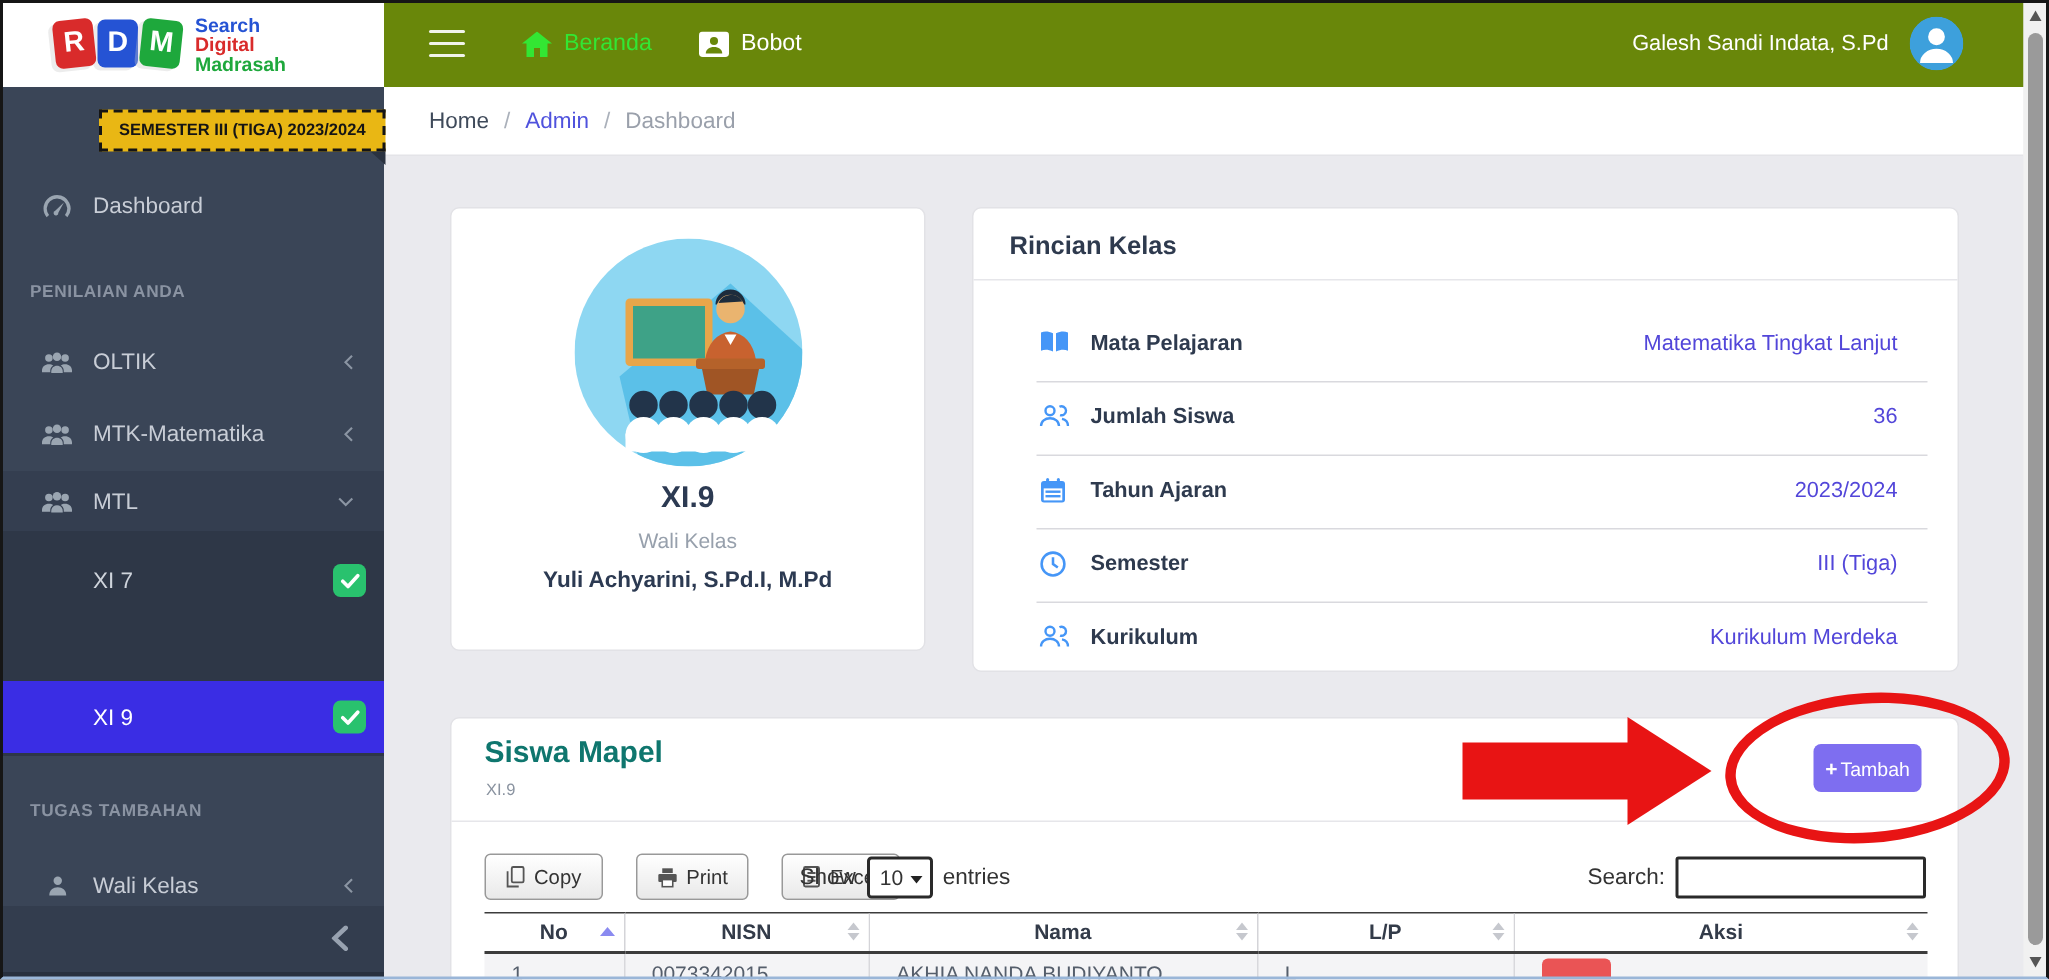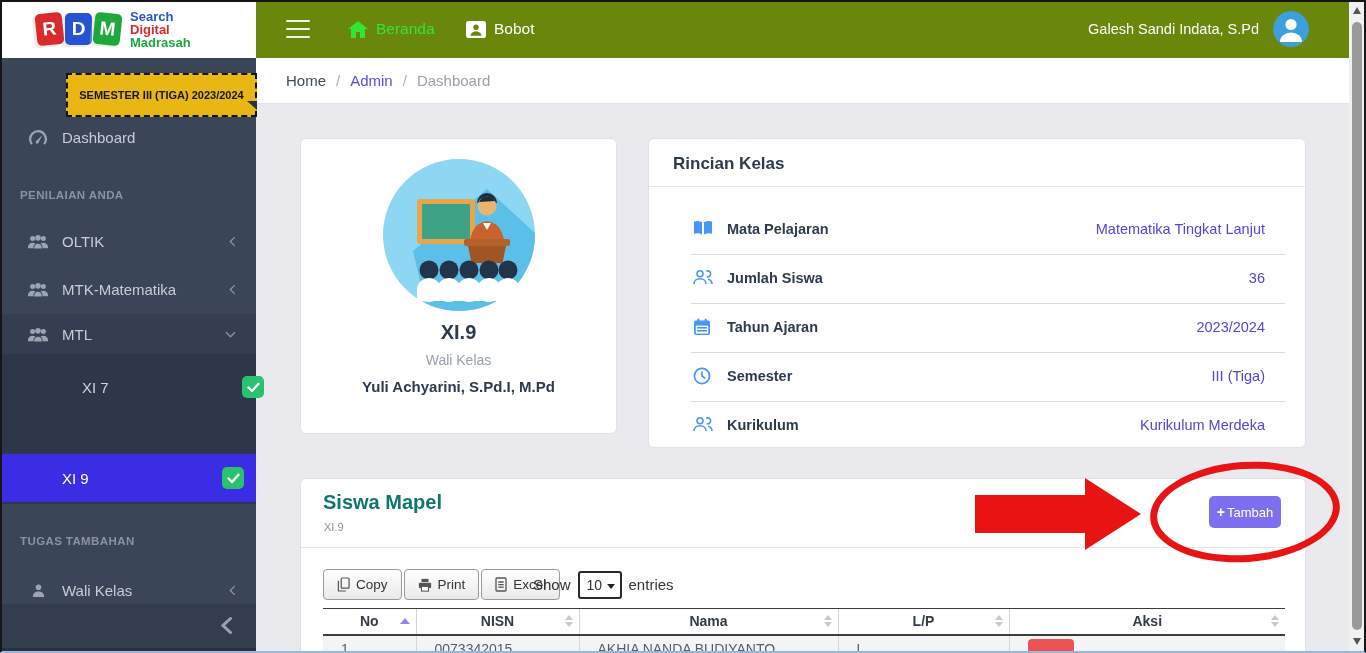--- a/index.html
+++ b/index.html
@@ -23,35 +23,35 @@
   .hamburger { position:absolute; left:30px; top:20px; width:24px; height:18px; display:flex; flex-direction:column; justify-content:space-between; cursor:pointer; }
   .hamburger i { display:block; height:2.4px; background:#f2f4ea; border-radius:1px; }
   .nav-item { position:absolute; top:0; height:58px; display:flex; align-items:center; gap:8px; color:#fff; font-size:15.5px; cursor:pointer; }
   .nav-item.active { color:#33e633; }
   .nav-beranda { left:92px; } .nav-bobot { left:210px; } .nav-penilaian { left:326px; }
   .nav-user { position:absolute; right:90px; top:0; height:58px; display:flex; align-items:center; color:#fff; font-size:14.5px; }
   .avatar { position:absolute; right:40px; top:11px; width:36px; height:36px; border-radius:50%; overflow:hidden; cursor:pointer; }
 
   
   .sidebar { position:absolute; left:0; top:58px; width:256px; height:595px; background:#3a4557; color:#c8cdd6; z-index:5; }
-  .badge { position:absolute; left:66px; top:15px; width:191px; height:44px; background:#e9b714; border:2px dashed #151515; color:#151515; font-weight:bold; font-size:11px; display:flex; align-items:center; justify-content:center; }
+  .badge { position:absolute; left:66px; top:15px; width:191px; height:28px; background:#e9b714; border:2px dashed #151515; color:#151515; font-weight:bold; font-size:11px; display:flex; align-items:center; justify-content:center; }
   .badge-fold { position:absolute; left:247px; top:43px; width:0; height:0; border-left:10px solid transparent; border-top:9px solid #2a3240; }
   .side-row { position:absolute; left:0; width:256px; height:40px; display:flex; align-items:center; cursor:pointer; font-size:15px; }
   .side-row .ico { position:absolute; left:26px; width:24px; display:flex; justify-content:center; color:#9aa5b1; }
   .side-row .lbl { position:absolute; left:62px; }
   .side-row .chev { position:absolute; right:20px; color:#8a94a2; display:flex; }
   .row-dashboard { top:59px; }
   .sec-header { position:absolute; left:20px; font-size:11.5px; font-weight:bold; letter-spacing:.4px; color:#8a93a2; }
   .sec-penilaian { top:131px; } .sec-tugas { top:477px; }
   .row-oltik { top:163px; } .row-mtk { top:211px; }
   .row-mtl { top:256px; background:#343e50; }
   .submenu { position:absolute; left:0; top:296px; width:256px; height:150px; background:#2e3747; }
   .sub-row { position:absolute; left:0; width:256px; height:44px; display:flex; align-items:center; cursor:pointer; font-size:15px; color:#cfd4dc; }
   .sub-row .lbl { position:absolute; left:62px; }
-  .sub-xi7 { top:11px;margin-left:20px; } .sub-xi8 { top:57px; }
+  .sub-xi7 { top:11px; } .sub-xi8 { top:57px; }
   .sub-xi9 { top:100px; height:48px; background:#3a2de4; color:#fff; }
   .check-badge { position:absolute; left:222px; width:22px; height:22px; border-radius:5px; background:#29c26e; display:flex; align-items:center; justify-content:center; }
   .row-wali { top:512px; }
   .side-footer { position:absolute; left:0; top:546px; width:256px; height:44px; background:#333d4e; cursor:pointer; }
   .side-footer .chev { position:absolute; right:24px; top:13px; color:#98a2b0; }
   .side-bottom { position:absolute; left:0; top:590px; width:256px; height:5px; background:#28303e; }
 
   
   .breadbar { position:absolute; left:256px; top:58px; width:1093px; height:46px; background:#fff; border-bottom:1px solid #e4e4e8; z-index:4; display:flex; align-items:center; padding-left:30px; gap:10px; font-size:15px; }
   .bc-home { color:#3f4a5a; cursor:pointer; }
@@ -78,21 +78,21 @@
   .r-lbl { position:absolute; left:78px; top:16px; font-size:14.5px; font-weight:bold; color:#2e3a4e; }
   .r-val { position:absolute; right:40px; top:16px; font-size:14.5px; color:#5246d9; cursor:pointer; }
 
   .siswa-card { left:44px; top:374px; width:1006px; height:290px; }
   .siswa-title { position:absolute; left:22px; top:12px; font-size:20px; font-weight:bold; color:#0f766e; }
   .siswa-sub { position:absolute; left:23px; top:42px; font-size:11px; color:#8a93a0; }
   .siswa-head-divider { position:absolute; left:0; top:68px; width:100%; border-top:1px solid #e6e6ea; }
   .btn-tambah { position:absolute; right:24px; top:17px; width:72px; height:32px; background:#7e6ef0; border:none; border-radius:5px; color:#fff; font-size:13px; font-family:inherit; cursor:pointer; display:flex; align-items:center; justify-content:center; gap:2px; }
   .btn-tambah .plus { font-weight:bold; font-size:14px; }
 
-  .dt-buttons { position:absolute; left:22px; top:90px; display:flex; gap:2px; }
+  .dt-buttons { position:absolute; left:22px; top:90px; display:flex; gap:22px; }
   .dt-btn { height:31px; padding:0 13px; background:linear-gradient(#ffffff,#e9e9e9); border:1px solid #999; border-radius:4px; font-size:13.5px; font-family:inherit; color:#333; display:flex; align-items:center; gap:6px; cursor:pointer; }
   .show-group { position:absolute; left:232px; top:90px; display:flex; align-items:center; gap:7px; font-size:15px; color:#333; height:31px; }
   .page-select { width:44px; height:28px; border:2px solid #2a2a2a; border-radius:3px; display:flex; align-items:center; padding-left:7px; gap:6px; font-size:14px; background:#fff; cursor:pointer; position:relative; }
   .page-select .caret { position:absolute; right:5px; top:11px; width:0; height:0; border-left:4px solid transparent; border-right:4px solid transparent; border-top:5px solid #222; }
   .search-group { position:absolute; right:21px; top:90px; display:flex; align-items:center; gap:7px; height:31px; }
   .search-label { font-size:15px; color:#333; }
   .search-input { width:167px; height:28px; border:2px solid #2a2a2a; border-radius:2px; font-size:14px; padding:0 6px; font-family:inherit; }
 
   table.dt { position:absolute; left:22px; top:129px; width:962px; border-collapse:collapse; table-layout:fixed; }
   table.dt th { height:26px; font-size:14px; font-weight:bold; color:#333b49; text-align:center; border-top:1px solid #3c3c3c; border-bottom:2px solid #3c3c3c; border-left:1px solid #d4d4d8; position:relative; cursor:pointer; background:#fff; }
@@ -453,20 +453,24 @@
 
     <div class="show-group">
       <span>Show</span>
       <div class="page-select">
         <span>10</span>
         <span class="caret"></span>
       </div>
       <span>entries</span>
     </div>
 
+    <div class="search-group">
+      <span class="search-label">Search:</span>
+      <input class="search-input" type="text" style="">
+    </div>
 
     <table class="dt">
       <colgroup>
           <col style="width:93px">
           <col style="width:163px">
           <col style="width:259px">
           <col style="width:171px">
           <col style="width:276px">
         </colgroup>
       <thead>

